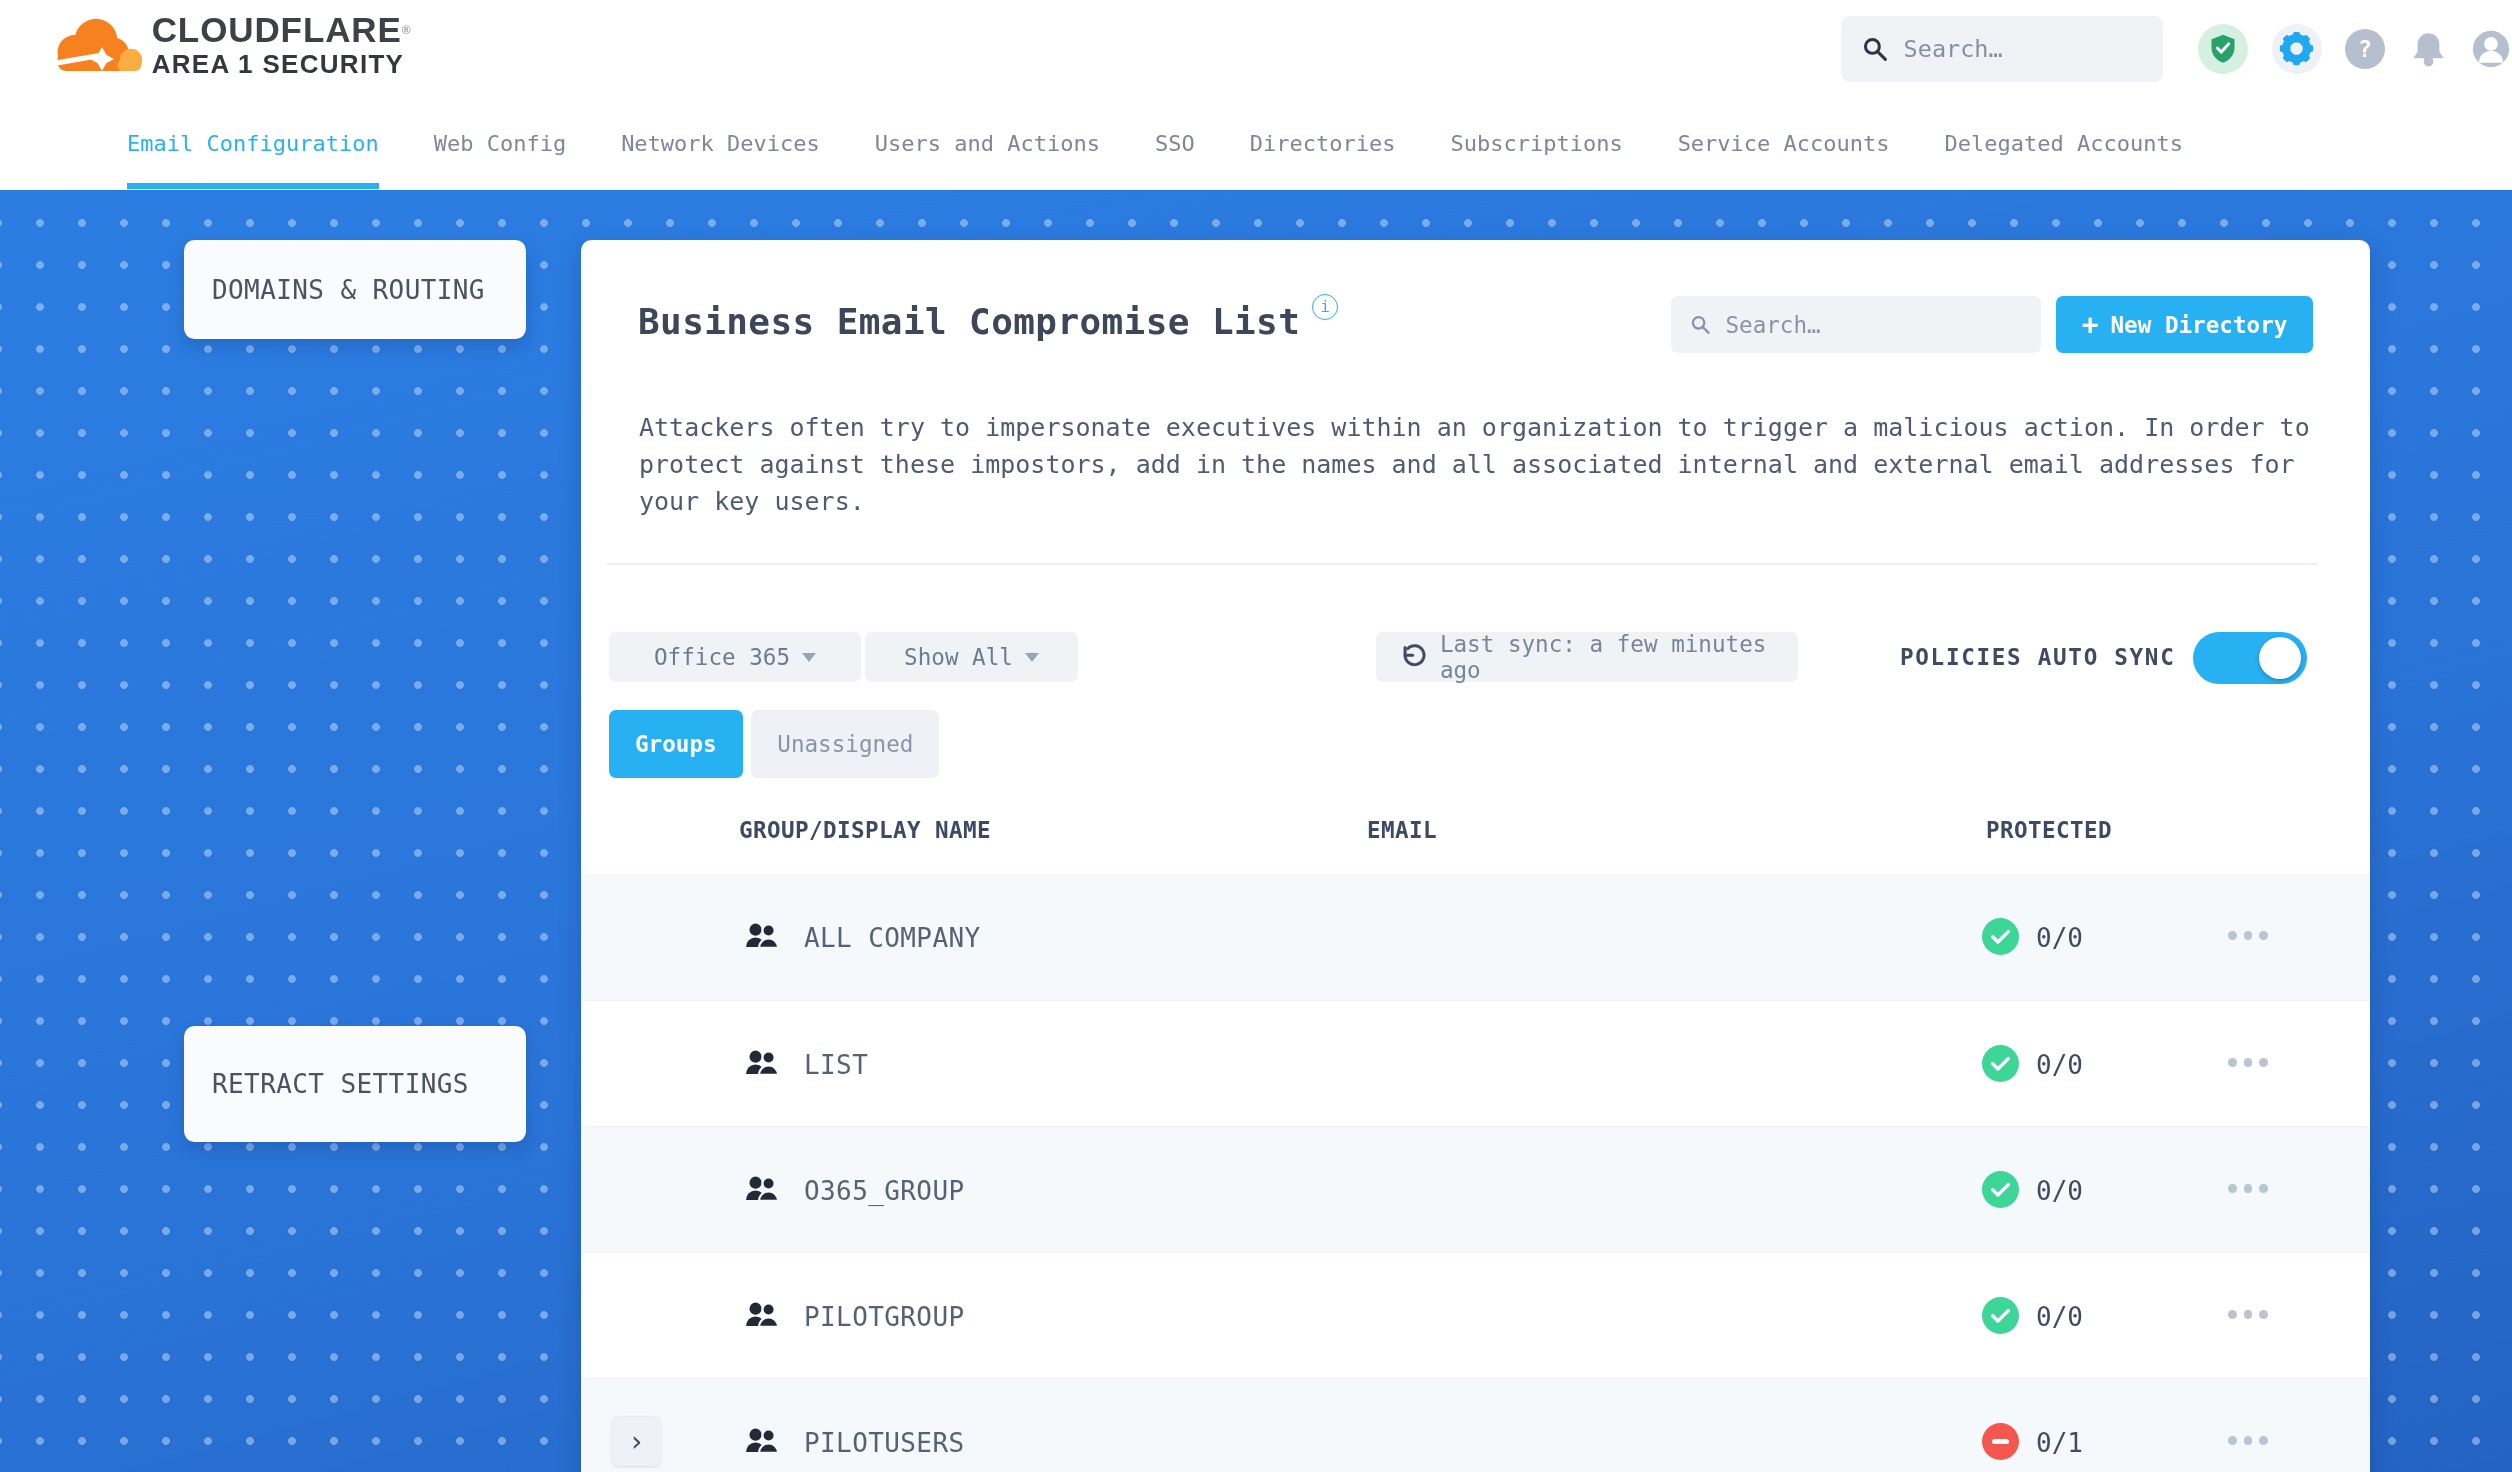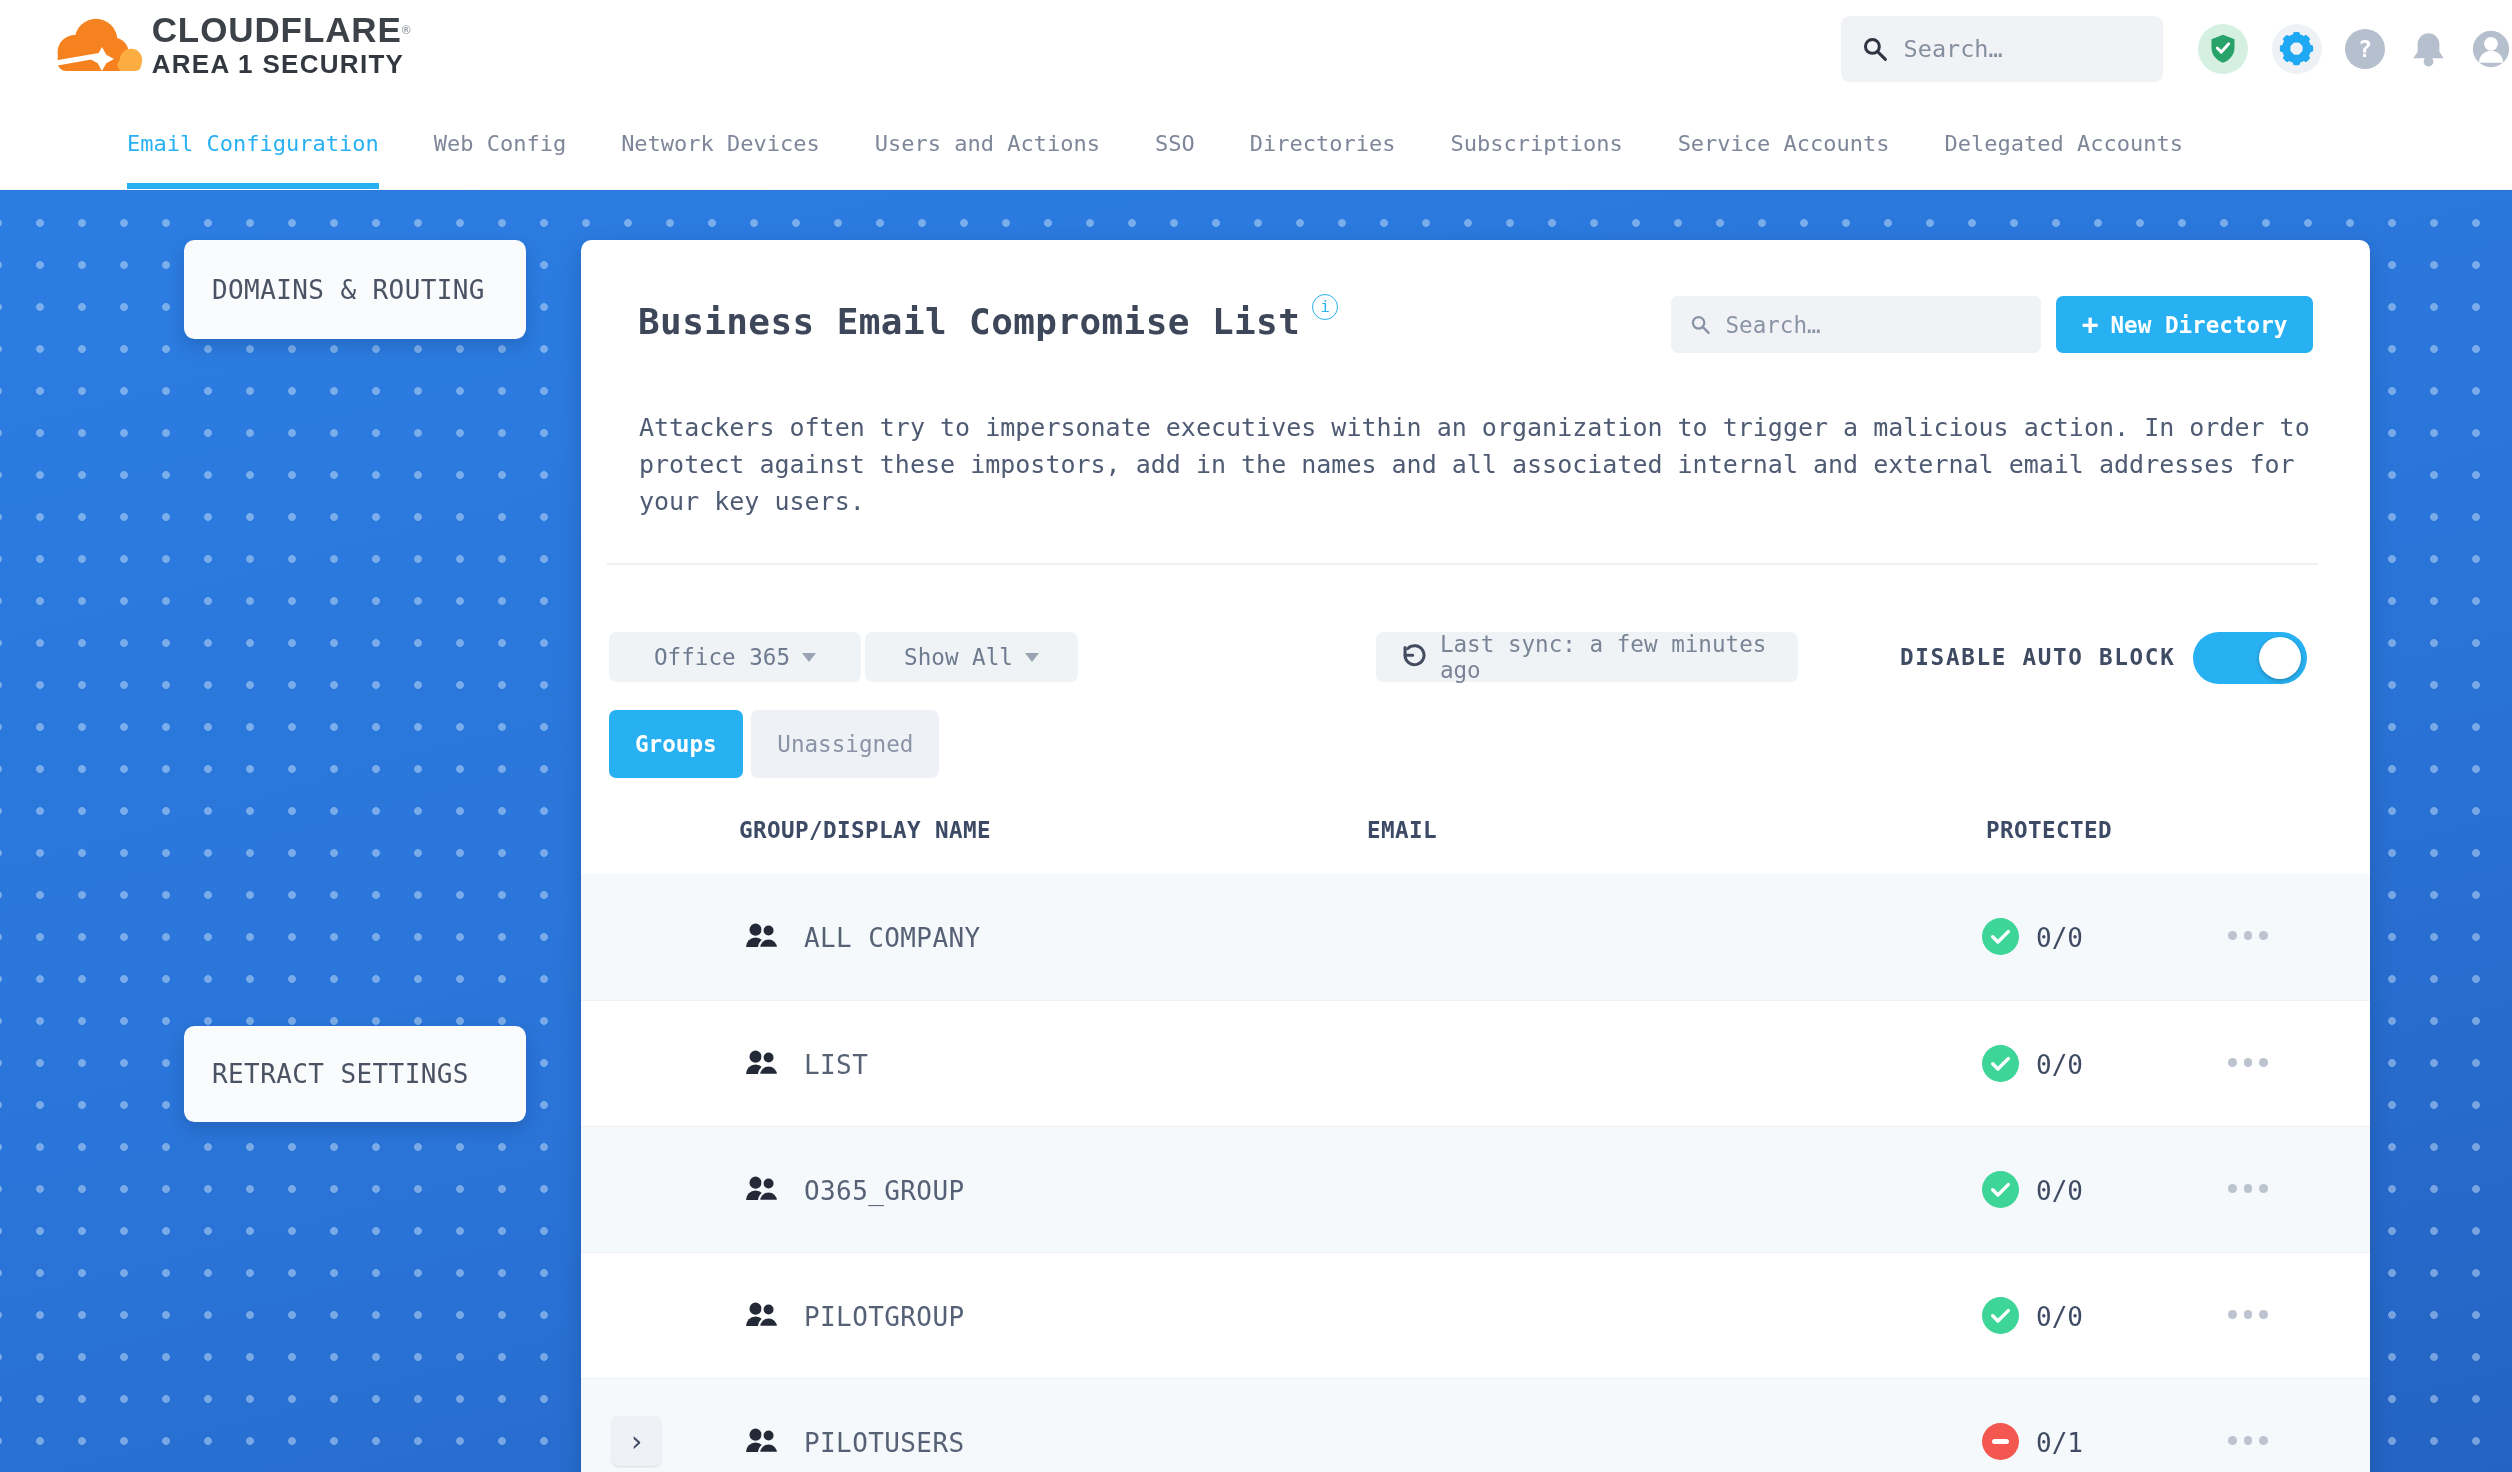--- a/index.html
+++ b/index.html
@@ -44,21 +44,21 @@
   
   .page{position:absolute;left:0;top:190px;width:2512px;height:1283px;overflow:hidden;
     background-color:#2a74d8;
     background-image:radial-gradient(circle,rgba(200,223,248,0.5) 3.5px,rgba(200,223,248,0) 4.3px),linear-gradient(165deg,#2c7de2 0%,#2a74d8 55%,#2463c2 100%);
     background-size:42px 42px,100% 100%;
     background-position:19px 12px,0 0;}
 
   
   .side-card{position:absolute;left:184px;width:342px;background:#f9fbfd;border-radius:10.4px;box-shadow:0 7px 15.6px rgba(13,44,92,0.22);}
   .sc-1{top:50px;height:99px;display:flex;align-items:center;}
-  .sc-3{top:836px;height:96px;display:flex;align-items:center;}
+  .sc-3{top:836px;height:116px;display:flex;align-items:center;}
   .side-label{padding-left:28px;font-size:26px;color:#4a5263;letter-spacing:0.4px;cursor:pointer;}
   .sc-2{top:197px;height:584px;padding-top:0;overflow:hidden;}
   .sc2-item{height:96px;display:flex;align-items:center;padding-left:28px;font-size:26px;color:#4a5263;letter-spacing:0.4px;border-top:1.7px solid #e9edf2;cursor:pointer;}
   .sc2-item:first-child{border-top:none;}
   .sc2-section{border-top:1.7px solid #e9edf2;padding:21px 0 0 28px;}
   .sc2-heading{font-size:26px;font-weight:bold;color:#14171e;line-height:38px;letter-spacing:0.4px;width:243px;}
   .sub-item{margin-top:22.6px;cursor:pointer;}
   .sub-active{border-left:6px solid var(--accent);margin-left:-28px;padding-left:22px;}
   .sub-active .sub-text{color:var(--accent);}
   .sub-text{font-size:25px;line-height:37px;color:#6b7487;width:235px;}
@@ -245,21 +245,21 @@
         <span>Show All</span>
         <span class="caret"></span>
       </div>
       <div class="sync-btn">
         <svg width="31" height="31" viewBox="0 0 36 36">
             <path d="M8 5 v10 h10" fill="none" stroke="#434c5e" stroke-width="4" stroke-linecap="round" stroke-linejoin="round"></path>
             <path d="M8 15 a12.5 12.5 0 1 0 3.6 -8.8" fill="none" stroke="#434c5e" stroke-width="4" stroke-linecap="round"></path>
           </svg>
         <span>Last sync: a few minutes ago</span>
       </div>
-      <div class="autosync-label">DISABLE AUTO BLOCK</div>
+      <div class="autosync-label">POLICIES AUTO SYNC</div>
       <div class="toggle on">
           <div class="knob"></div>
         </div>
     </div>
 
     <div class="pills">
       <div class="pill pill-active">Groups</div>
       <div class="pill pill-idle">Unassigned</div>
     </div>
 

